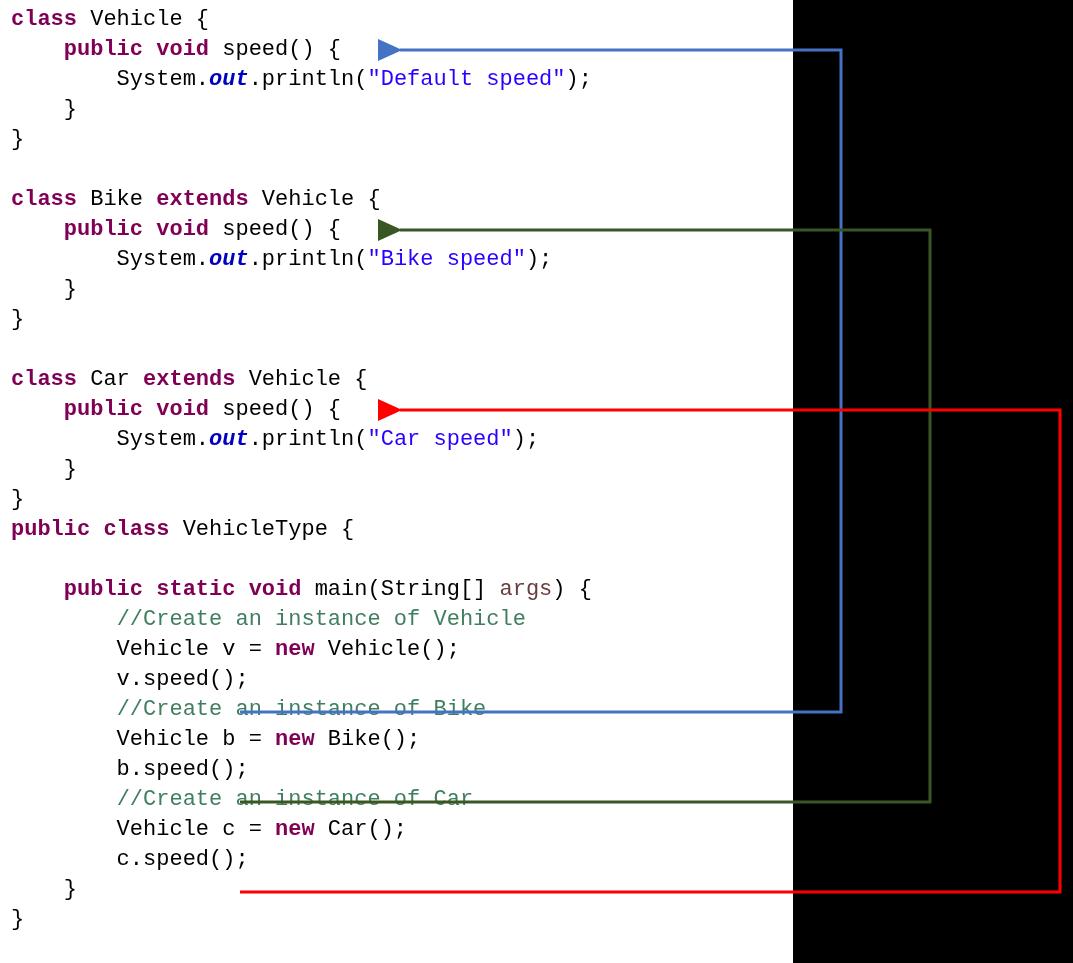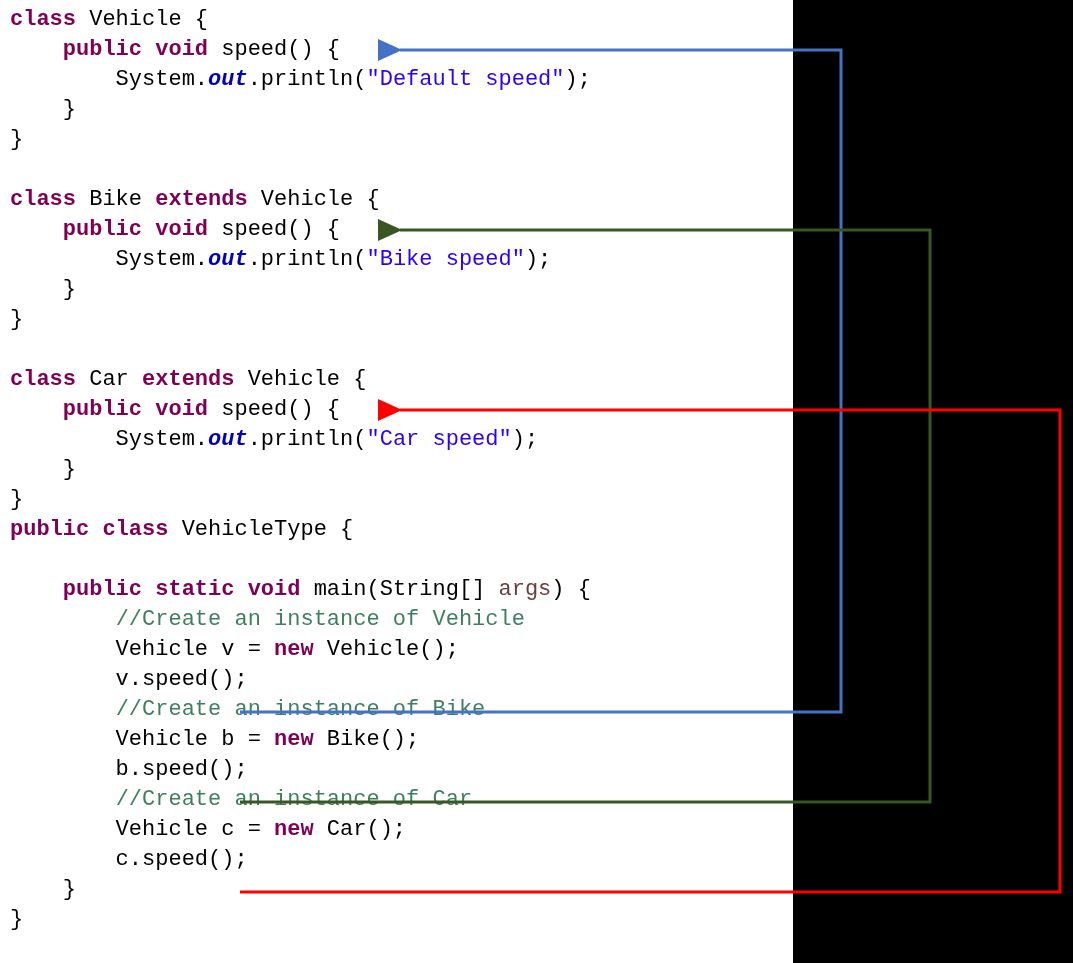--- a/index.html
+++ b/index.html
@@ -22,23 +22,23 @@
     position: absolute;
     top: 0;
     right: 0;
     width: 280px;
     height: 963px;
     background: #000;
   }
   .code {
     position: absolute;
     top: 0;
-    left: 0;
+    left: 11px;
     width: 795px;
-    padding: 5px 4px 0 10px;
+    padding: 5px 4px 0 0;
     white-space: pre;
     line-height: 30px;
     color: #000;
   }
   .kw { color: #7f0055; font-weight: bold; }
   .field { color: #0000c0; font-style: italic; font-weight: bold; }
   .str { color: #2a00ff; }
   .com { color: #3f7f5f; }
   .par { color: #6a3e3e; }
   svg.overlay {

